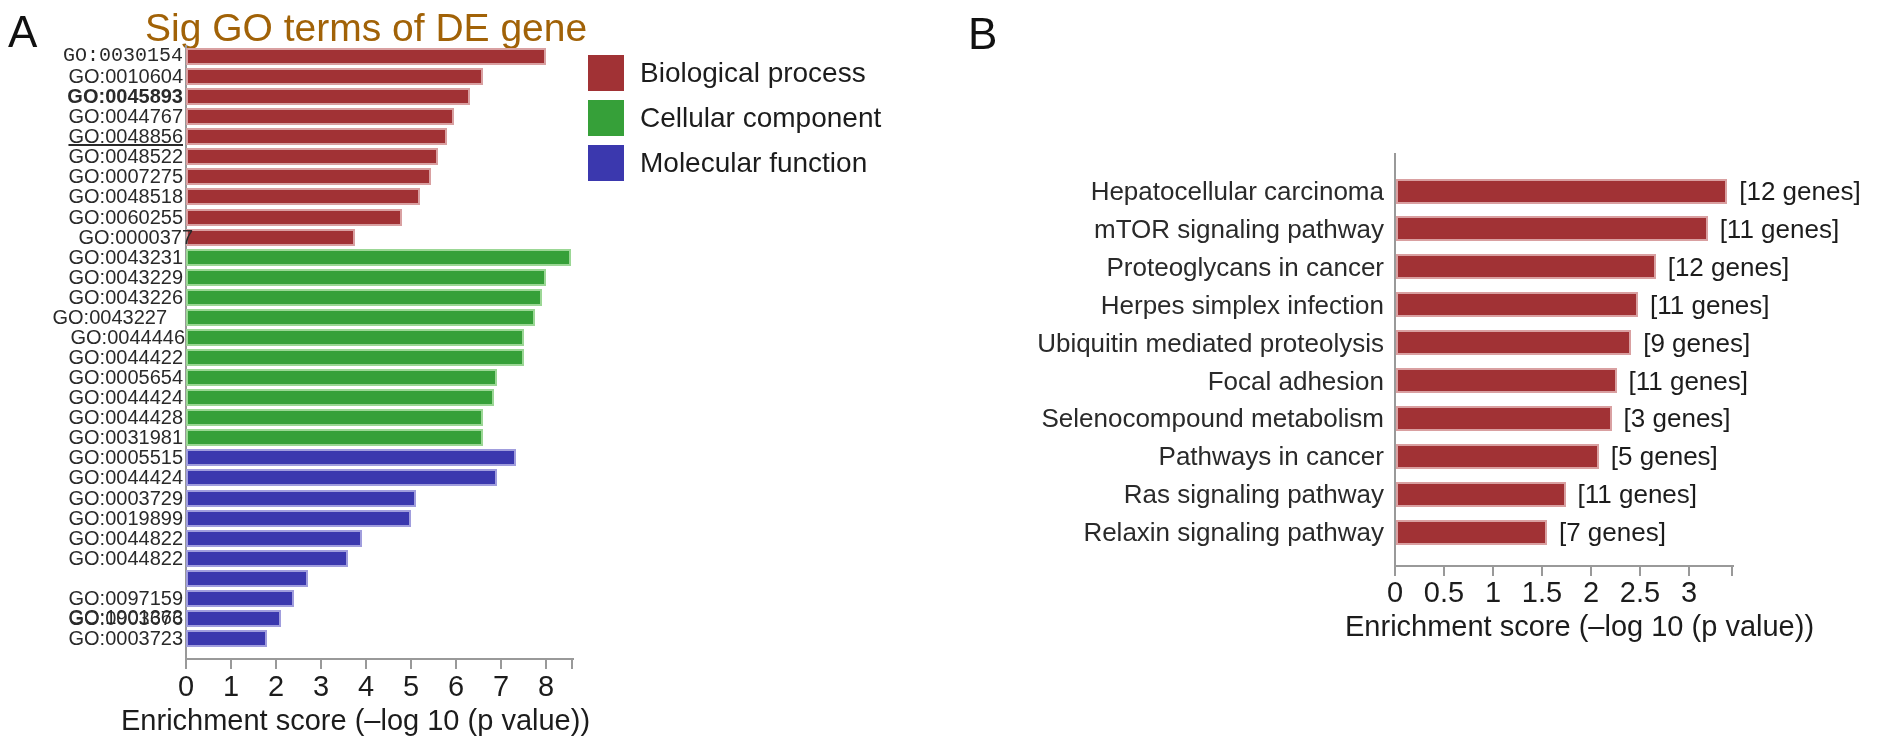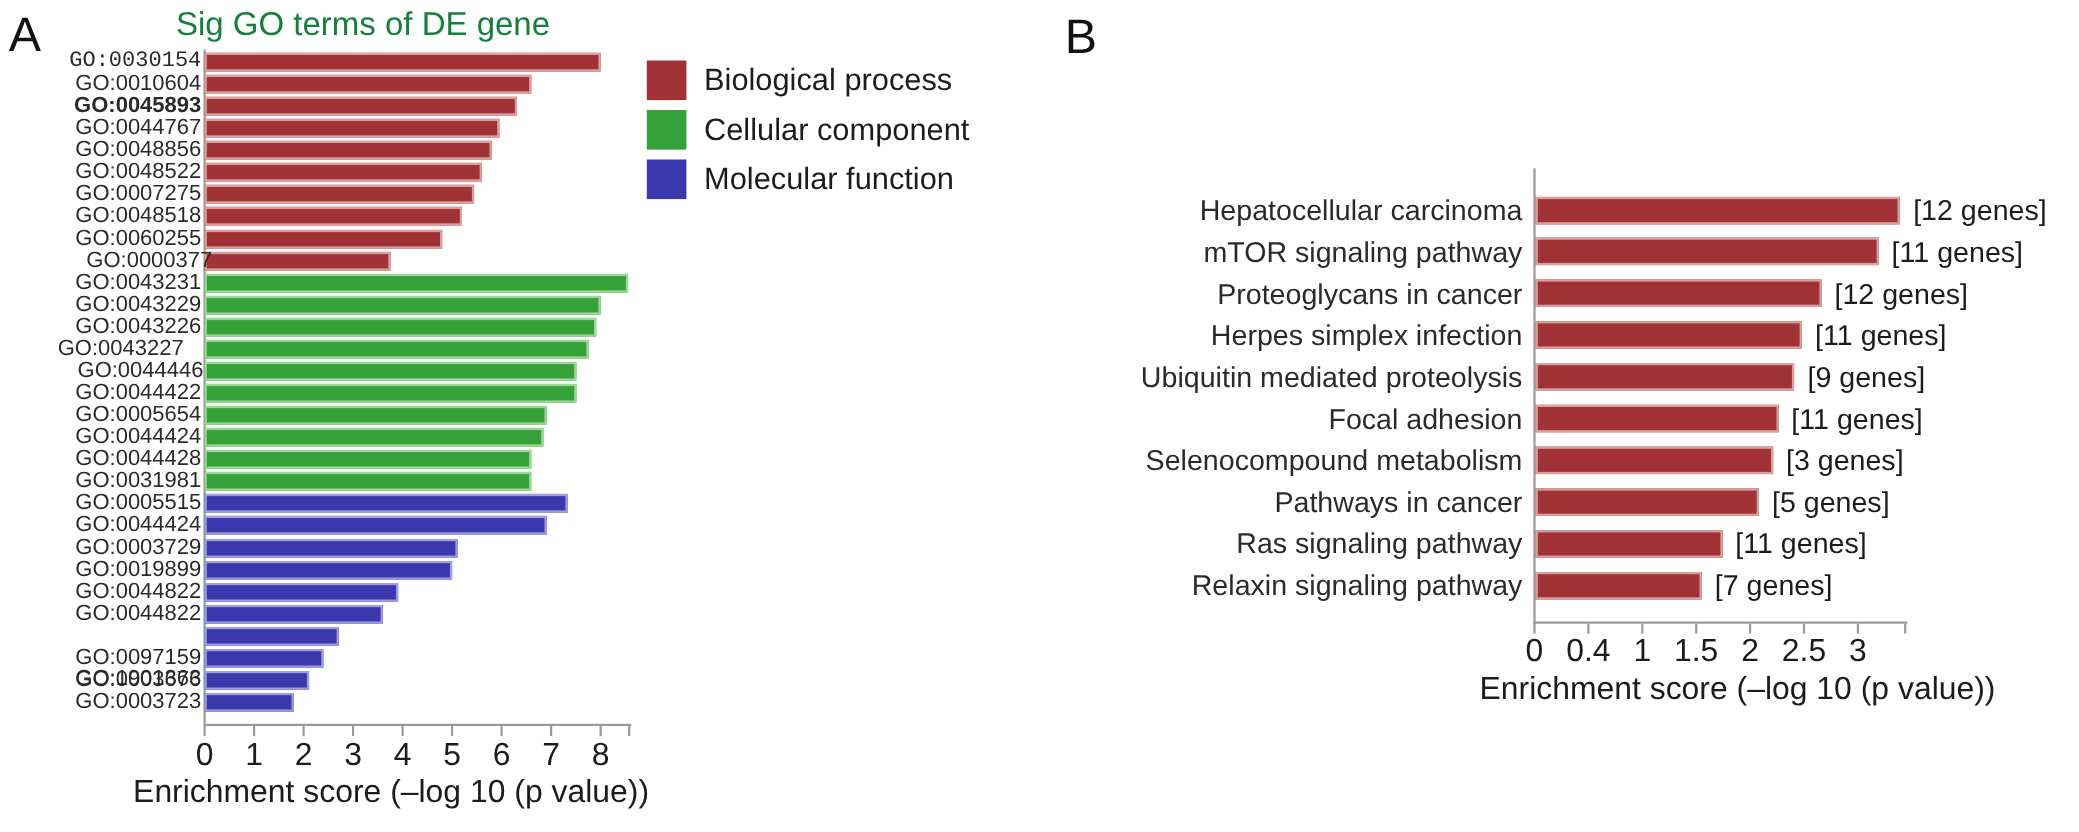--- a/index.html
+++ b/index.html
@@ -12,24 +12,24 @@
     color: #1c1c1c;
     overflow: hidden;
   }
   .abs { position: absolute; }
   .panel-letter {
     font-size: 44px;
     line-height: 44px;
     color: #111;
   }
   .chart-title {
-    font-size: 30px;
+    font-size: 39px;
     text-align: center;
     white-space: nowrap;
-    color: #15803d;
+    color: #a16207;
   }
   .bar {
     position: absolute;
     box-sizing: border-box;
     border-style: solid;
     border-width: 2px;
   }
   .cat-label {
     position: absolute;
     text-align: right;
@@ -88,21 +88,21 @@
       <div class="axis-line" style="left: 185px; top: 658px; width: 389px; height: 2px;"></div>
       <div class="bar" style="left: 186px; top: 48px; width: 360px; height: 17px; background: rgb(161, 50, 53); border-color: rgb(217, 160, 161);"></div>
       <div class="cat-label go-label" style="left: 38px; top: 46px; width: 145px; font-family: Liberation Mono, monospace;">GO:0030154</div>
       <div class="bar" style="left: 186px; top: 68.07px; width: 297px; height: 17px; background: rgb(161, 50, 53); border-color: rgb(217, 160, 161);"></div>
       <div class="cat-label go-label" style="left: 38px; top: 66.07px; width: 145px;">GO:0010604</div>
       <div class="bar" style="left: 186px; top: 88.14px; width: 283.5px; height: 17px; background: rgb(161, 50, 53); border-color: rgb(217, 160, 161);"></div>
       <div class="cat-label go-label" style="left: 38px; top: 86.14px; width: 145px; font-weight: bold;">GO:0045893</div>
       <div class="bar" style="left: 186px; top: 108.21px; width: 267.75px; height: 17px; background: rgb(161, 50, 53); border-color: rgb(217, 160, 161);"></div>
       <div class="cat-label go-label" style="left: 38px; top: 106.21px; width: 145px;">GO:0044767</div>
       <div class="bar" style="left: 186px; top: 128.28px; width: 261px; height: 17px; background: rgb(161, 50, 53); border-color: rgb(217, 160, 161);"></div>
-      <div class="cat-label go-label" style="left: 38px; top: 126.28px; width: 145px;">GO:0048856</div>
+      <div class="cat-label go-label" style="left: 38px; top: 126.28px; width: 145px; text-decoration: underline;">GO:0048856</div>
       <div class="bar" style="left: 186px; top: 148.35px; width: 252px; height: 17px; background: rgb(161, 50, 53); border-color: rgb(217, 160, 161);"></div>
       <div class="cat-label go-label" style="left: 38px; top: 146.35px; width: 145px;">GO:0048522</div>
       <div class="bar" style="left: 186px; top: 168.42px; width: 245.25px; height: 17px; background: rgb(161, 50, 53); border-color: rgb(217, 160, 161);"></div>
       <div class="cat-label go-label" style="left: 38px; top: 166.42px; width: 145px;">GO:0007275</div>
       <div class="bar" style="left: 186px; top: 188.49px; width: 234px; height: 17px; background: rgb(161, 50, 53); border-color: rgb(217, 160, 161);"></div>
       <div class="cat-label go-label" style="left: 38px; top: 186.49px; width: 145px;">GO:0048518</div>
       <div class="bar" style="left: 186px; top: 208.56px; width: 216px; height: 17px; background: rgb(161, 50, 53); border-color: rgb(217, 160, 161);"></div>
       <div class="cat-label go-label" style="left: 38px; top: 206.56px; width: 145px;">GO:0060255</div>
       <div class="bar" style="left: 186px; top: 228.63px; width: 168.75px; height: 17px; background: rgb(161, 50, 53); border-color: rgb(217, 160, 161);"></div>
       <div class="cat-label go-label" style="left: 48px; top: 226.63px; width: 145px;">GO:0000377</div>
@@ -210,21 +210,21 @@
       <div class="annotation" style="left: 1610.86px; top: 441.3px;">[5 genes]</div>
       <div class="bar" style="left: 1396px; top: 481.7px; width: 169.54px; height: 25px; background: rgb(161, 50, 53); border-color: rgb(217, 160, 161);"></div>
       <div class="cat-label pathway-label" style="left: 960px; top: 479.2px; width: 424px;">Ras signaling pathway</div>
       <div class="annotation" style="left: 1577.54px; top: 479.2px;">[11 genes]</div>
       <div class="bar" style="left: 1396px; top: 519.6px; width: 150.92px; height: 25px; background: rgb(161, 50, 53); border-color: rgb(217, 160, 161);"></div>
       <div class="cat-label pathway-label" style="left: 960px; top: 517.1px; width: 424px;">Relaxin signaling pathway</div>
       <div class="annotation" style="left: 1558.92px; top: 517.1px;">[7 genes]</div>
       <div class="tick-mark" style="left: 1394px; top: 567px;"></div>
       <div class="tick-label" style="left: 1365px; top: 576px; width: 60px;">0</div>
       <div class="tick-mark" style="left: 1443px; top: 567px;"></div>
-      <div class="tick-label" style="left: 1414px; top: 576px; width: 60px;">0.4</div>
+      <div class="tick-label" style="left: 1414px; top: 576px; width: 60px;">0.5</div>
       <div class="tick-mark" style="left: 1492px; top: 567px;"></div>
       <div class="tick-label" style="left: 1463px; top: 576px; width: 60px;">1</div>
       <div class="tick-mark" style="left: 1541px; top: 567px;"></div>
       <div class="tick-label" style="left: 1512px; top: 576px; width: 60px;">1.5</div>
       <div class="tick-mark" style="left: 1590px; top: 567px;"></div>
       <div class="tick-label" style="left: 1561px; top: 576px; width: 60px;">2</div>
       <div class="tick-mark" style="left: 1639px; top: 567px;"></div>
       <div class="tick-label" style="left: 1610px; top: 576px; width: 60px;">2.5</div>
       <div class="tick-mark" style="left: 1688px; top: 567px;"></div>
       <div class="tick-label" style="left: 1659px; top: 576px; width: 60px;">3</div>

